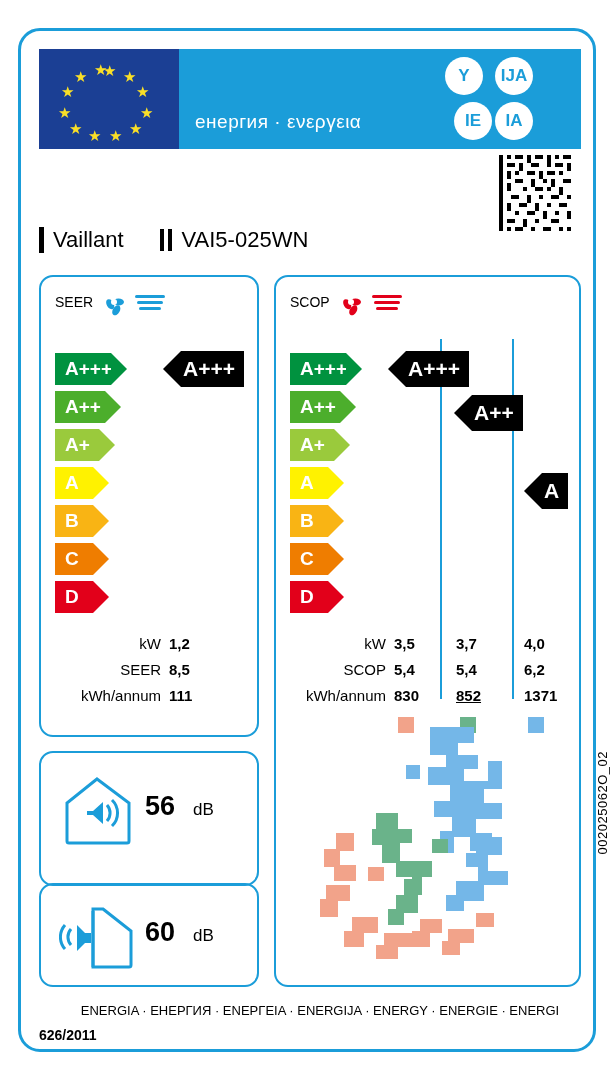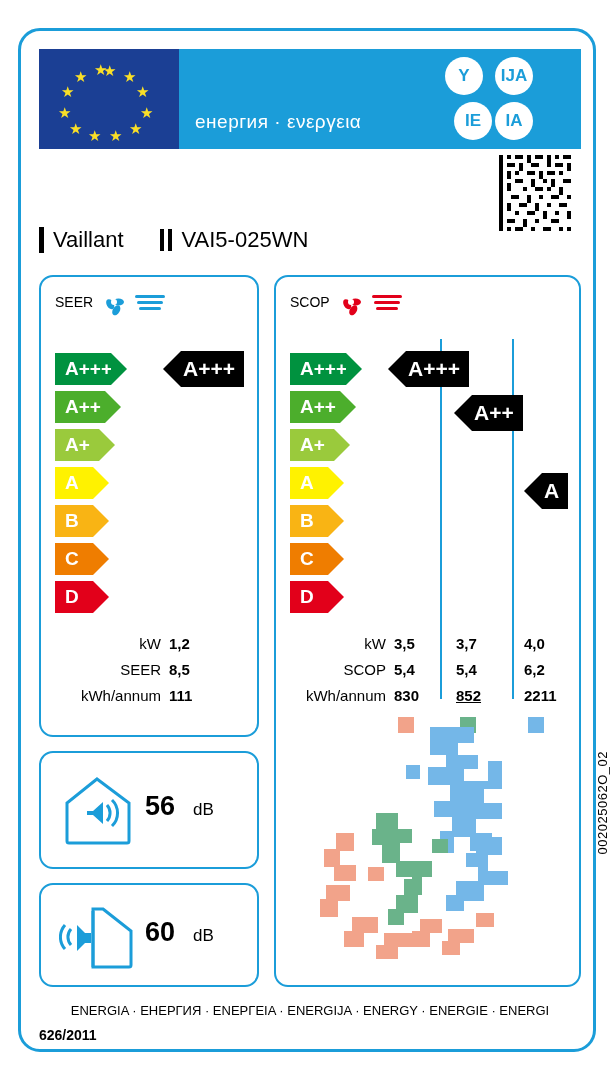--- a/index.html
+++ b/index.html
@@ -120,21 +120,21 @@
   }
 
   
   .panel {
     position:absolute;
     border:2px solid #1b9dd9;
     border-radius:14px;
   }
   .panel-seer  { left:18px;  top:244px; width:220px; height:462px; }
   .panel-scop  { left:253px; top:244px; width:307px; height:712px; }
-  .panel-noise1{ left:18px;  top:720px; width:220px; height:118px; }
+  .panel-noise1{ left:18px;  top:720px; width:220px; height:135px; }
   .panel-noise2{ left:18px;  top:852px; width:220px; height:104px; }
 
   .panel-head {
     position:absolute;
     left:14px; top:12px;
     display:flex; align-items:center;
     gap:8px;
   }
   .panel-head .ttl {
     font-size:14px;
@@ -262,21 +262,21 @@
   
   .map {
     position:absolute;
     left:258px; top:700px;
     width:300px; height:250px;
   }
 
   
   .footer-line {
     position:absolute;
-    left:18px; top:972px;
+    left:28px; top:972px;
     width:542px;
     text-align:center;
     font-size:13px;
     color:#000;
   }
   .reg {
     position:absolute;
     left:18px; top:996px;
     font-size:14px;
     font-weight:bold;
@@ -538,21 +538,21 @@
       <div class="row">
         <div class="lab" style="width:118px;">SCOP</div>
         <div class="num" style="width:62px;">5,4</div>
         <div class="num" style="width:68px;">5,4</div>
         <div class="num">6,2</div>
       </div>
       <div class="row">
         <div class="lab" style="width:118px;">kWh/annum</div>
         <div class="num" style="width:62px;">830</div>
         <div class="num" style="width:68px;text-decoration:underline;">852</div>
-        <div class="num">2211</div>
+        <div class="num">1371</div>
       </div>
     </div>
 
     <div class="swatches" style="left:122px; top:440px;">
       <div class="sw" style="background:#f2a38a; margin-right:46px;"></div>
       <div class="sw" style="background:#6ab38a; margin-right:52px;"></div>
       <div class="sw" style="background:#74b7e8;"></div>
     </div>
 
     <div class="map" style="left:4px; top:444px; width:300px; height:250px;">

